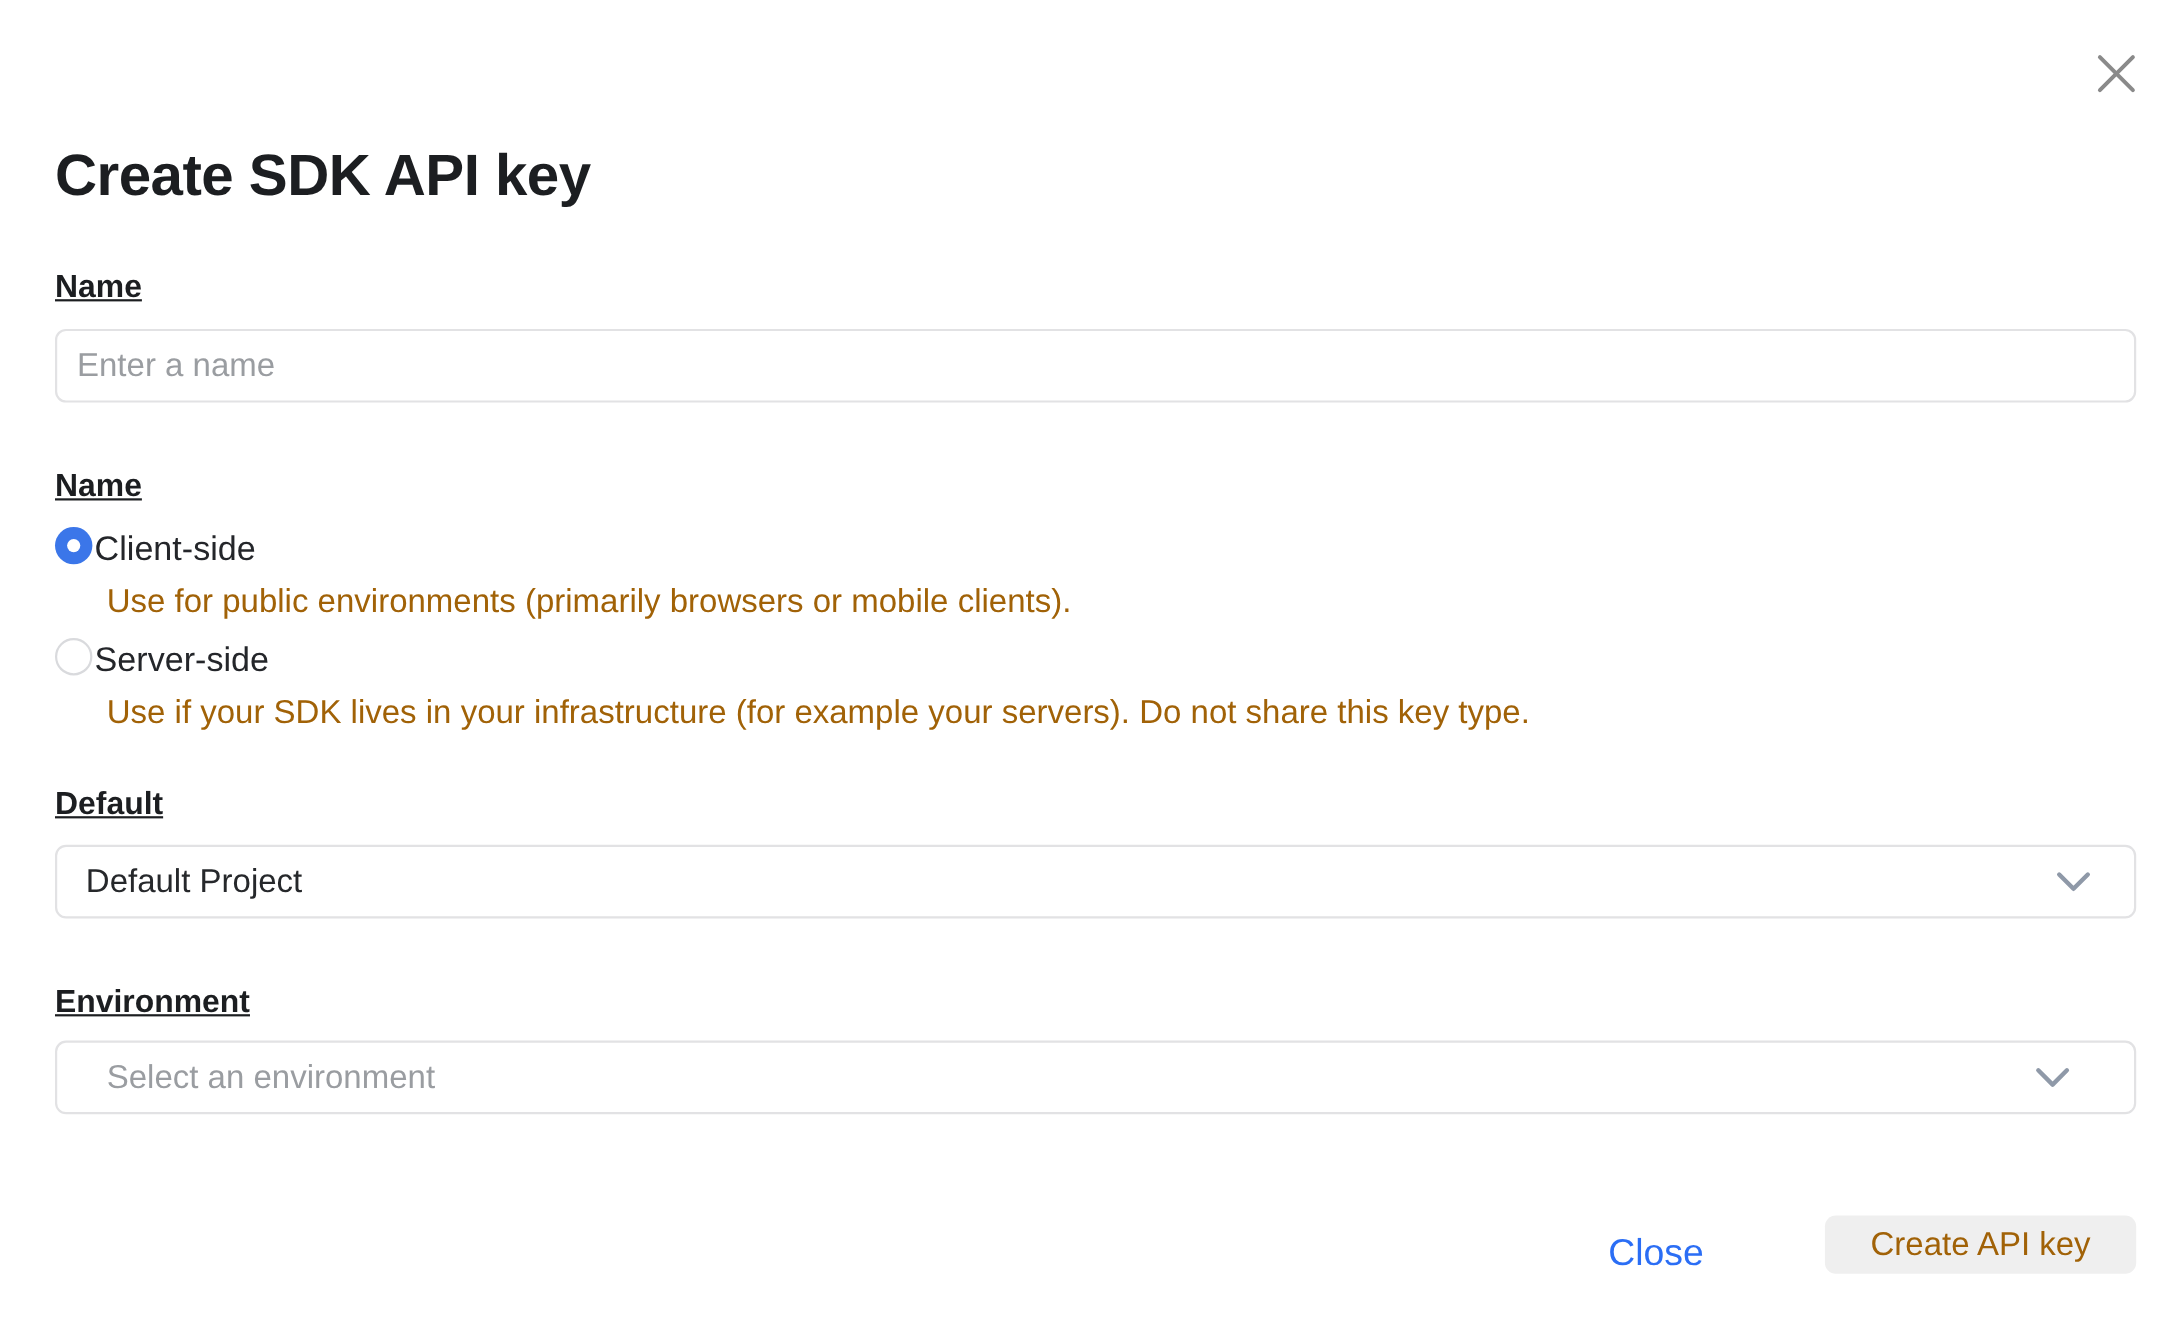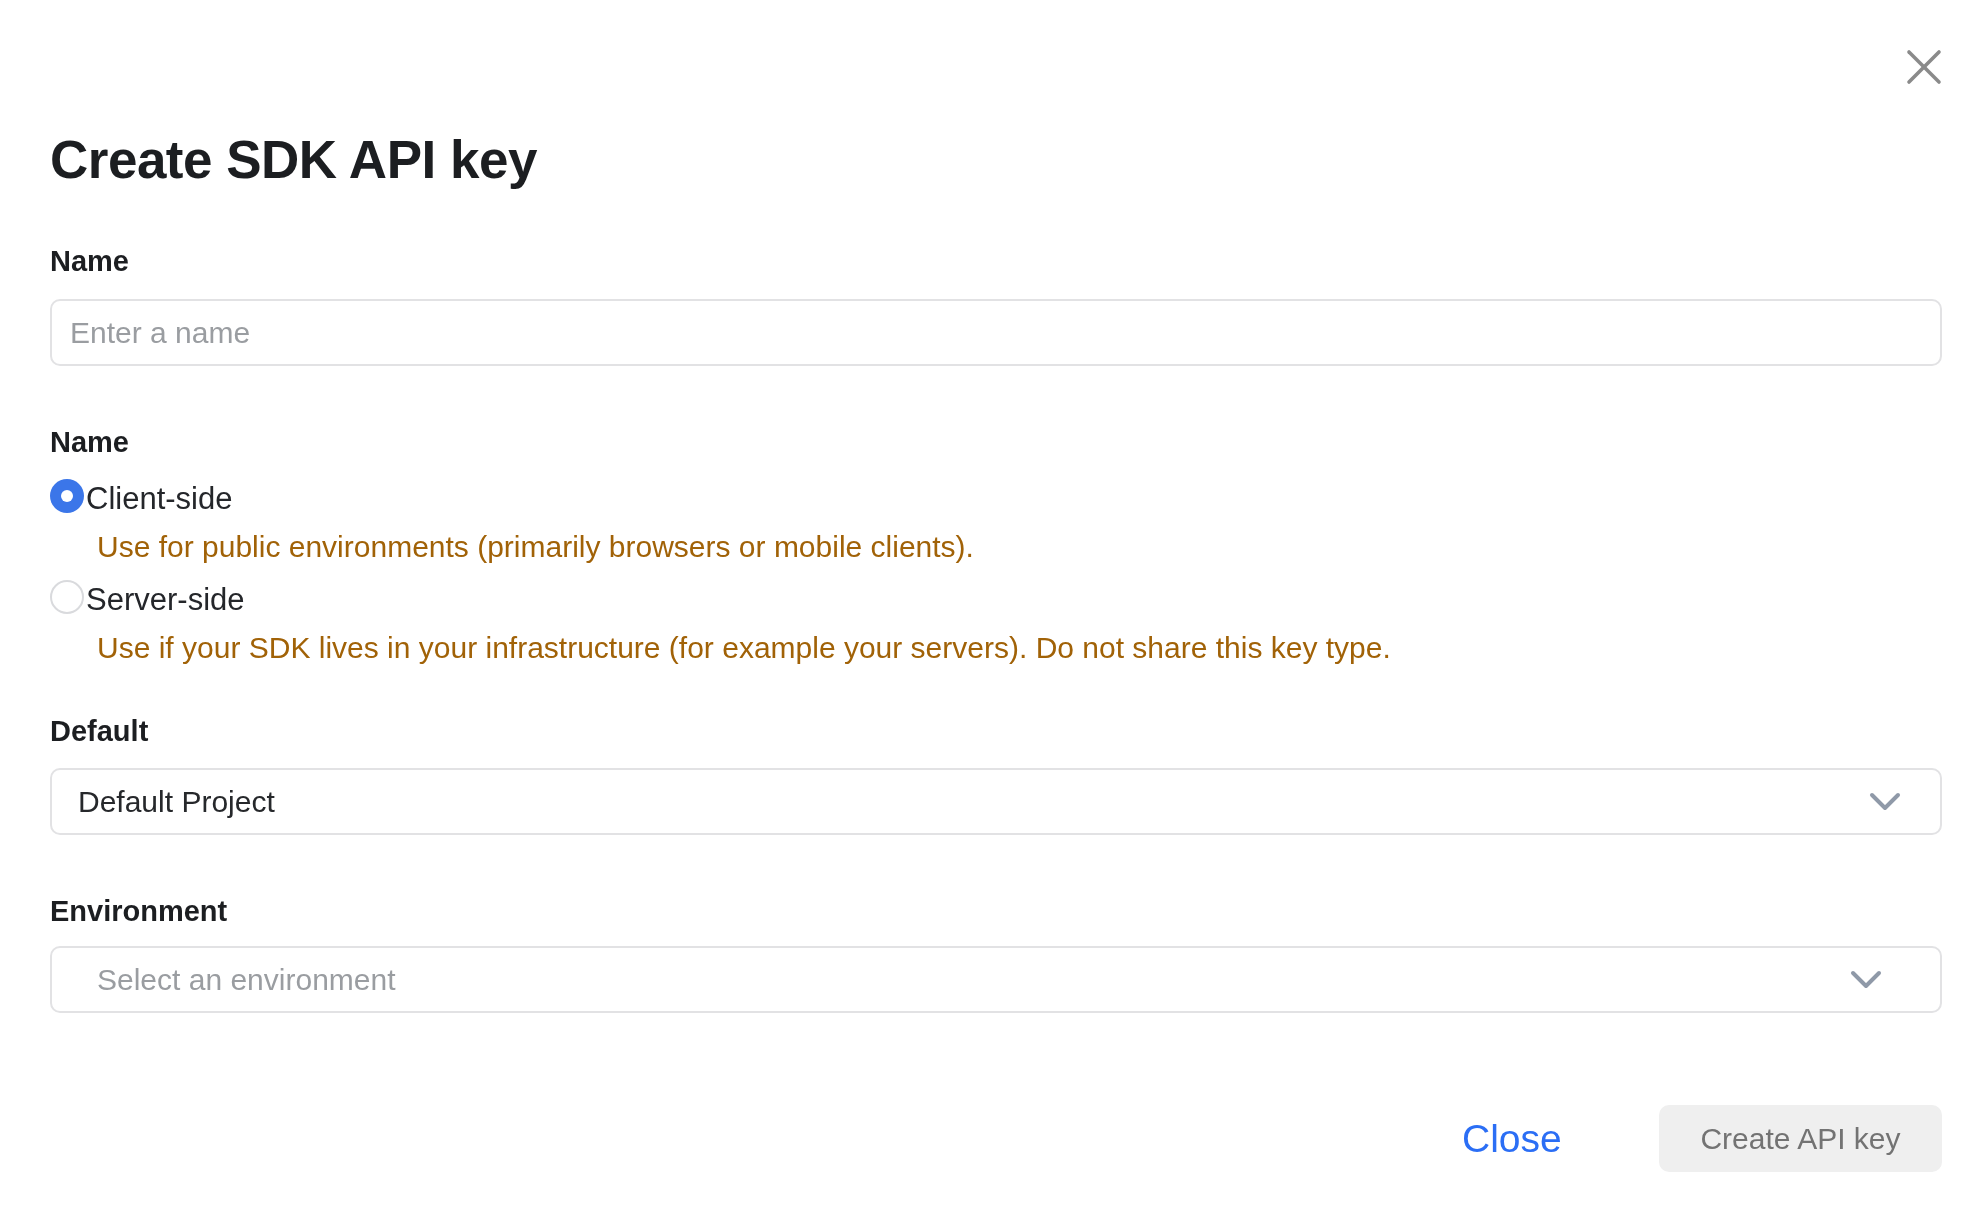--- a/index.html
+++ b/index.html
@@ -18,21 +18,21 @@
   
   .modal-title {
     left: 50px; top: 120px;
     font-size: 53px; font-weight: 700; line-height: 80px;
     letter-spacing: -0.5px; color: #1c1e21;
   }
 
   
   .field-label {
     left: 50px;
-    font-size: 29px; font-weight: 700; line-height: 38px; color: #1c1e21;
+    font-size: 29px; font-weight: 700; line-height: 38px; color: #1c1e21; text-decoration: underline;
   }
   .label-name { top: 242px; }
   .label-type { top: 423px; }
   .label-project { top: 712px; }
   .label-environment { top: 892px; }
 
   
   .text-input {
     left: 50px; top: 299px; width: 1892px; height: 67px;
     border: 2px solid #e2e2e4; border-radius: 10px;
@@ -74,27 +74,27 @@
   }
   .select-project { top: 768px; padding: 14px 26px; }
   .select-environment { top: 946px; padding: 0 45px; }
   .select-value { color: #26282b; flex: 1; }
   .select-placeholder { color: #9a9da1; flex: 1; }
   .select-chevron { margin-left: auto; margin-right: 12px; flex: 0 0 auto; display: flex; }
 
   
   .close-link {
     left: 1458px; top: 1120px;
-    font-size: 39px; line-height: 38px; color: #2b6ef5;
+    font-size: 34px; line-height: 38px; color: #2b6ef5;
     background: none; border: none; cursor: pointer; padding: 0 4px;
     font-family: "Liberation Sans", sans-serif;
   }
   .create-btn {
-    left: 1659px; top: 1105px; width: 283px; height: 67px;
-    background: #efefef; color: #737373;
+    left: 1659px; top: 1105px; width: 283px; height: 53px;
+    background: #efefef; color: #a16207;
     border: none; border-radius: 10px;
     font-size: 30px; font-family: "Liberation Sans", sans-serif;
     display: flex; align-items: center; justify-content: center;
     cursor: default;
   }
 </style>
 </head>
 <body>
 
 <button class="abs close-x" aria-label="Close">

